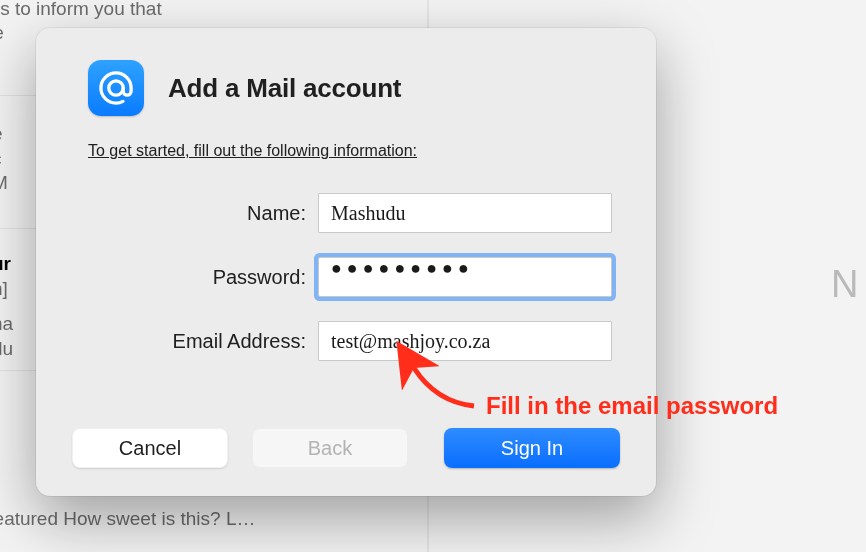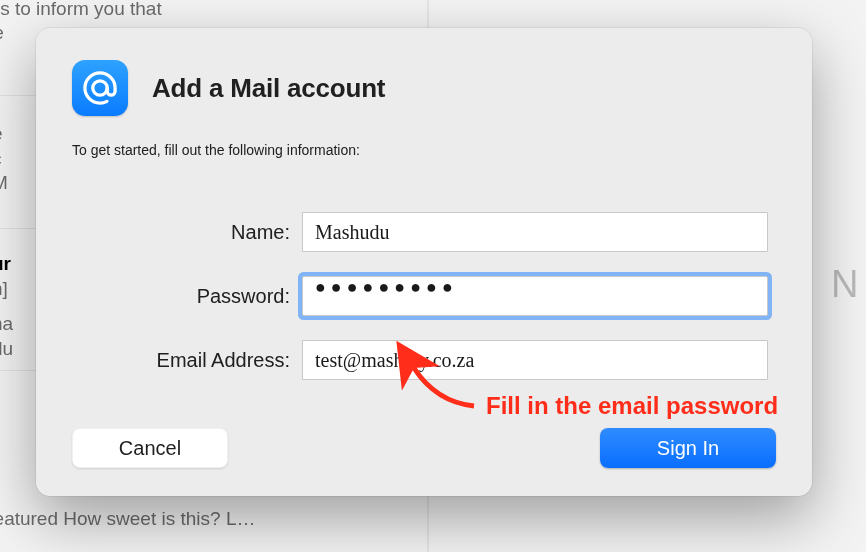--- a/index.html
+++ b/index.html
@@ -31,26 +31,26 @@
     .bg-divider { position:absolute; top:0; left:427px; width:2px; height:552px; background:#e5e5e5; }
     .bg-hr { position:absolute; left:0; width:427px; height:1px; background:#e1e1e1; }
     .bg-hr.h1 { top: 95px; }
     .bg-hr.h2 { top: 228px; }
     .bg-hr.h3 { top: 370px; }
 
     .dialog {
       position: absolute;
       top: 28px;
       left: 36px;
-      width: 776px;
+      width: 620px;
       height: 468px;
       background: #ececec;
       border-radius: 14px;
       box-shadow: 0 22px 60px rgba(0,0,0,0.35), 0 0 0 1px rgba(0,0,0,0.06);
-      padding: 30px 36px 28px 36px;
+      padding: 30px 36px 28px 52px;
     }
     .header {
       display: flex;
       align-items: center;
       gap: 24px;
       margin-bottom: 26px;
       margin-top: 2px;
     }
     .app-icon {
       width: 56px;
@@ -63,23 +63,24 @@
       box-shadow: 0 1px 2px rgba(0,0,0,0.2);
       flex-shrink: 0;
     }
     .dialog-title {
       font-size: 26px;
       font-weight: 700;
       color: #202020;
       letter-spacing: -0.2px;
     }
     .instruction {
-      font-size: 14px;
+      font-size: 16px;
       color: #202020;
-      margin-bottom: 54px;
+      margin-bottom: 33px;
+      text-decoration: underline;
     }
     .form {
       margin-left: 60px;
       margin-right: 8px;
     }
     .row {
       display: flex;
       align-items: center;
       margin-bottom: 24px;
     }
@@ -226,16 +227,17 @@
         </marker>
       </defs>
       <path d="M66,44 Q28,40 6,6" fill="none" stroke="#ff2d1a" stroke-width="5" marker-end="url(#arrowhead)"></path>
     </svg>
     <div class="annotation-text">Fill in the email password</div>
   </div>
 
   <div class="buttons">
     <button class="btn btn-secondary">Cancel</button>
     <div class="spacer"></div>
+    <button class="btn btn-disabled">Back</button>
     <div class="gap"></div>
     <button class="btn btn-primary">Sign In</button>
   </div>
 </div>
 
 </body></html>

